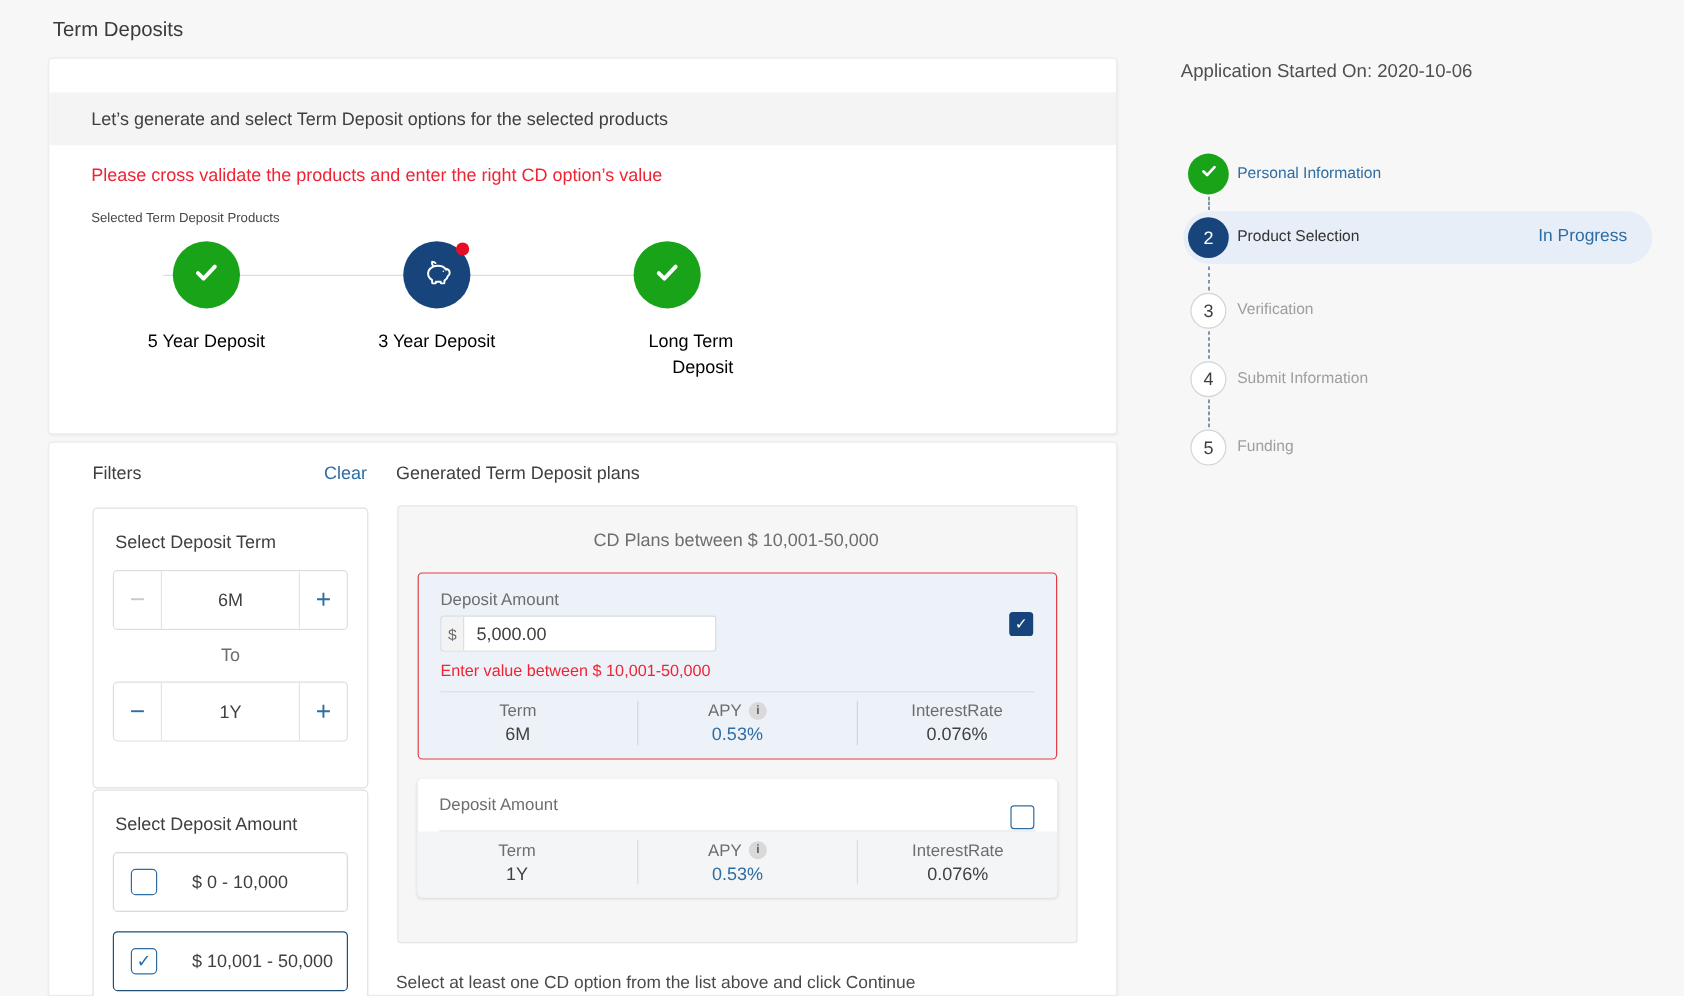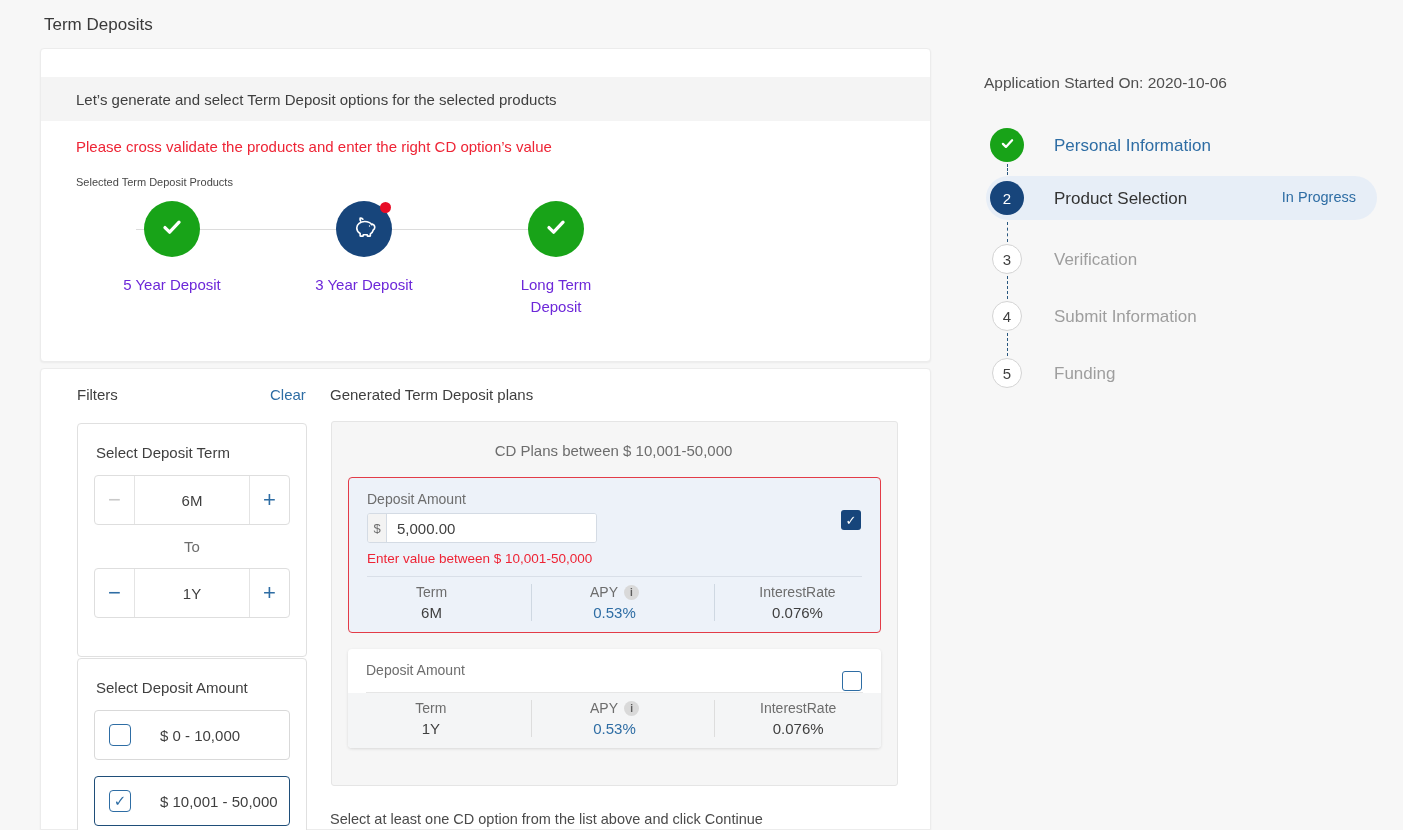--- a/index.html
+++ b/index.html
@@ -27,21 +27,21 @@
   .product-stepper { position:relative; margin:13px 0 0 35px; width:580px; }
   .stepper-line { position:absolute; left:60px; right:120px; top:28px; height:1px; background:#dcdcdc; }
   .steps-row { display:flex; position:relative; }
   .step-col { width:192px; display:flex; flex-direction:column; align-items:center; }
   .step-circle { width:56px; height:56px; border-radius:50%; display:flex; align-items:center;
                  justify-content:center; position:relative; }
   .step-circle.green { background:#18a318; }
   .step-circle.navy  { background:#17457b; }
   .badge-dot { position:absolute; top:1px; right:1px; width:11px; height:11px; border-radius:50%;
                background:#e80c26; }
-  .step-label { margin-top:17px; font-size:15px; color:#6d28d9; text-align:center; max-width:110px;
+  .step-label { margin-top:17px; font-size:15px; color:#000000; text-align:right; max-width:110px;
                 line-height:1.45; }
 
   
   .filters-title { position:absolute; left:36px; top:17px; font-size:15px; color:#3f3f3f; }
   .clear-link { position:absolute; left:229px; top:17px; font-size:15px; color:#2e6da4; cursor:pointer; }
   .plans-title { position:absolute; left:289px; top:17px; font-size:15px; color:#3f3f3f; }
 
   
   .filter-card { position:absolute; left:36px; width:230px; background:#fff; border:1px solid #e0e0e0;
                  border-radius:4px; }
@@ -105,29 +105,29 @@
   .stat-value { margin-top:4px; font-size:15px; color:#3f3f3f; }
   .stat-value.apy { color:#2e6da4; }
   .info-icon { width:15px; height:15px; border-radius:50%; background:#d9d9d9; color:#5c5c5c;
                font-size:10px; font-weight:bold; display:inline-flex; align-items:center;
                justify-content:center; cursor:pointer; }
   .plans-note { position:absolute; left:289px; top:442px; font-size:14.5px; color:#4a4a4a; }
 
   
   #sidebar { position:absolute; left:984px; top:50px; width:400px; height:760px; }
   .app-line { font-size:15.5px; color:#3f3f3f; display:flex; align-items:center; gap:10px; }
-  .app-line.second { margin-top:24px; color:#4f4f4f; }
+  .app-line.second { margin-top:1px; color:#4f4f4f; }
   .copy-btn { cursor:pointer; display:inline-flex; }
   .side-circle { border-radius:50%; display:flex; align-items:center; justify-content:center;
                  position:absolute; }
   .side-circle.green { width:34px; height:34px; background:#18a318; }
   .side-circle.navy  { width:34px; height:34px; background:#17457b; color:#fff; font-size:15px; }
   .side-circle.pending { width:30px; height:30px; background:#fff; border:1px solid #d4d4d4;
                          color:#3f3f3f; font-size:15px; }
-  .side-label { position:absolute; left:70px; font-size:17px; white-space:nowrap; }
+  .side-label { position:absolute; left:47px; font-size:13px; white-space:nowrap; }
   .side-label.done { color:#2e6da4; cursor:pointer; }
   .side-label.current { color:#333; }
   .side-label.pending { color:#9e9e9e; }
   .current-pill { position:absolute; left:2px; top:126px; width:391px; height:44px; background:#e7eef7;
                   border-radius:22px; }
   .in-progress { position:absolute; right:28px; top:139px; font-size:14.5px; color:#2e6da4; }
   .dash-seg { position:absolute; left:23px; width:0; border-left:1px dashed #29577f; }
 </style>
 </head>
 <body>

